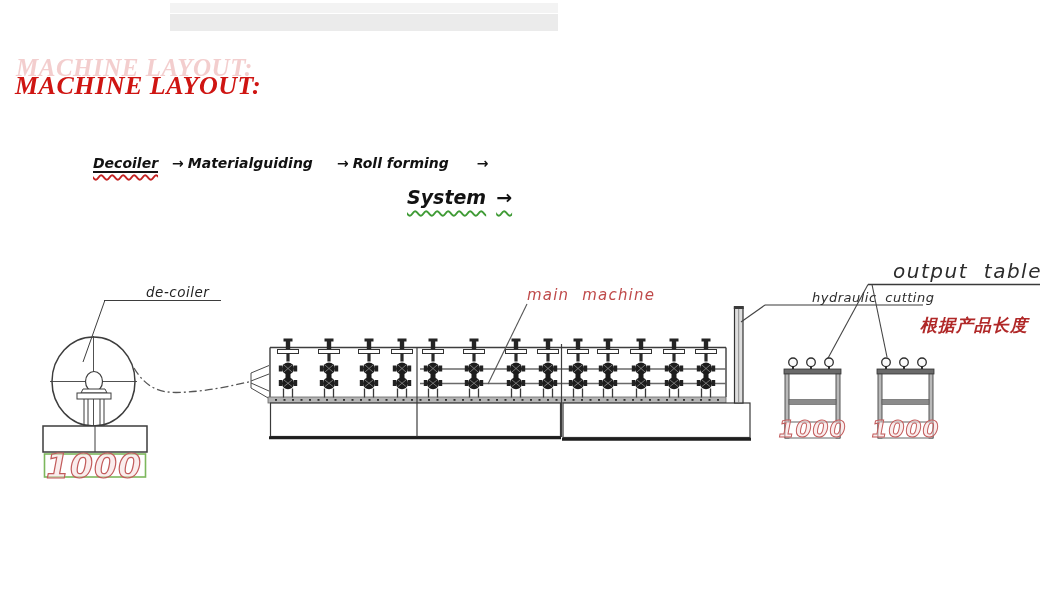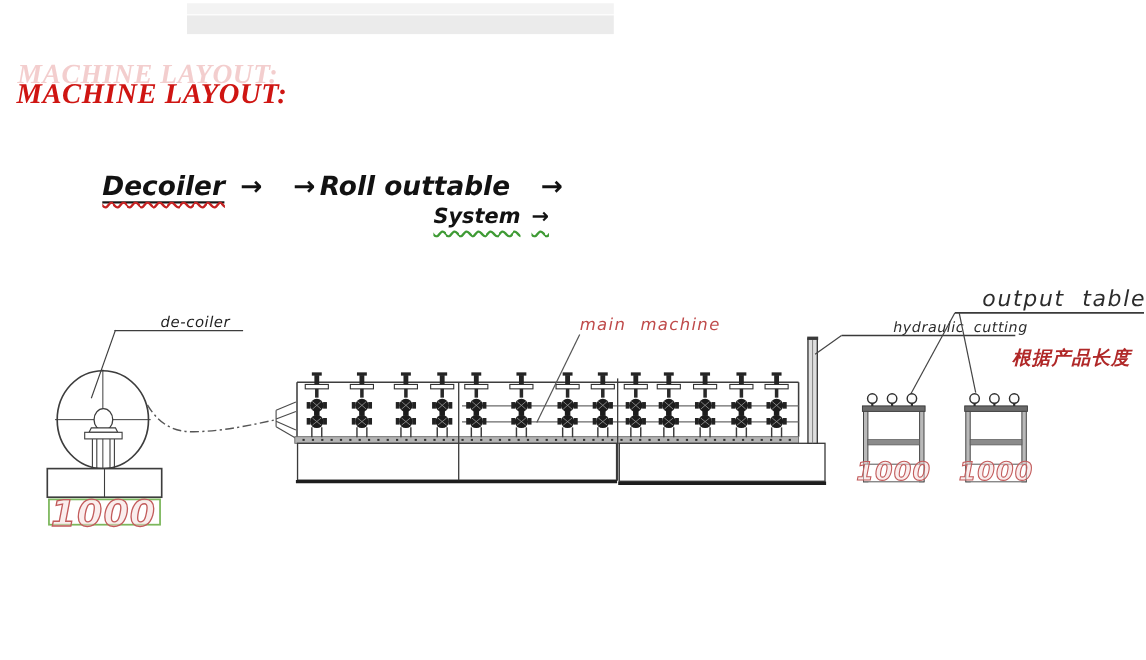--- a/index.html
+++ b/index.html
@@ -6,22 +6,22 @@
   .page{position:relative;width:1042px;height:600px;background:#ffffff;overflow:hidden;
         font-family:"DejaVu Sans",sans-serif;font-style:italic;}
   .topbar{position:absolute;left:170px;width:388px;}
   .topbar.b1{top:3px;height:10px;background:#f3f3f3;}
   .topbar.b2{top:14px;height:17px;background:#ebebeb;}
   .title-ghost{position:absolute;left:16px;top:54px;font-family:"Liberation Serif",serif;
         font-weight:bold;font-size:25px;color:rgba(233,166,166,0.55);letter-spacing:0.5px;}
   .page-title{position:absolute;left:15px;top:71px;font-family:"Liberation Serif",serif;
         font-weight:bold;font-size:26px;color:#cf1512;letter-spacing:0.5px;}
   .flow1{position:absolute;left:93px;top:155px;display:flex;align-items:baseline;
-        white-space:nowrap;font-size:24px;font-weight:bold;color:#121212;}
-  .flow2{position:absolute;left:394px;top:186px;display:flex;align-items:baseline;
+        white-space:nowrap;font-size:14px;font-weight:bold;color:#121212;}
+  .flow2{position:absolute;left:407px;top:186px;display:flex;align-items:baseline;
         white-space:nowrap;font-size:19px;font-weight:bold;color:#121212;}
   .u-decoiler{border-bottom:2px solid #151515;padding-bottom:0px;
         text-decoration:underline wavy #c42222 2px;text-underline-offset:6px;}
   .wavy-green{text-decoration:underline wavy #3f9b35 2px;text-underline-offset:6px;}
   .arr{margin:0 4px;}
   .arr.a1{margin-left:14px;}
   .arr.a2{margin-left:24px;}
   .arr.a3{margin-left:28px;margin-right:6px;}
   .arr.a4{margin-left:10px;margin-right:0;}
   svg text{font-family:"DejaVu Sans",sans-serif;}
@@ -34,22 +34,23 @@
   <div class="topbar b1"></div>
   <div class="topbar b2"></div>
 
   <div class="title-ghost">MACHINE LAYOUT:</div>
 
   <div class="page-title">MACHINE LAYOUT:</div>
 
   <div class="flow1">
     <span class="u-decoiler">Decoiler</span>
     <span class="arr a1">→</span>
+    <span>Materialguiding</span>
     <span class="arr a2">→</span>
-    <span>Roll outtable</span>
+    <span>Roll forming</span>
     <span class="arr a3">→</span>
   </div>
 
   <div class="flow2">
     <span class="wavy-green">System</span>
     <span class="arr a4 wavy-green">→</span>
   </div>
 
   <svg id="diagram" width="1042" height="600" viewBox="0 0 1042 600" style="position:absolute;left:0;top:0;">
 

